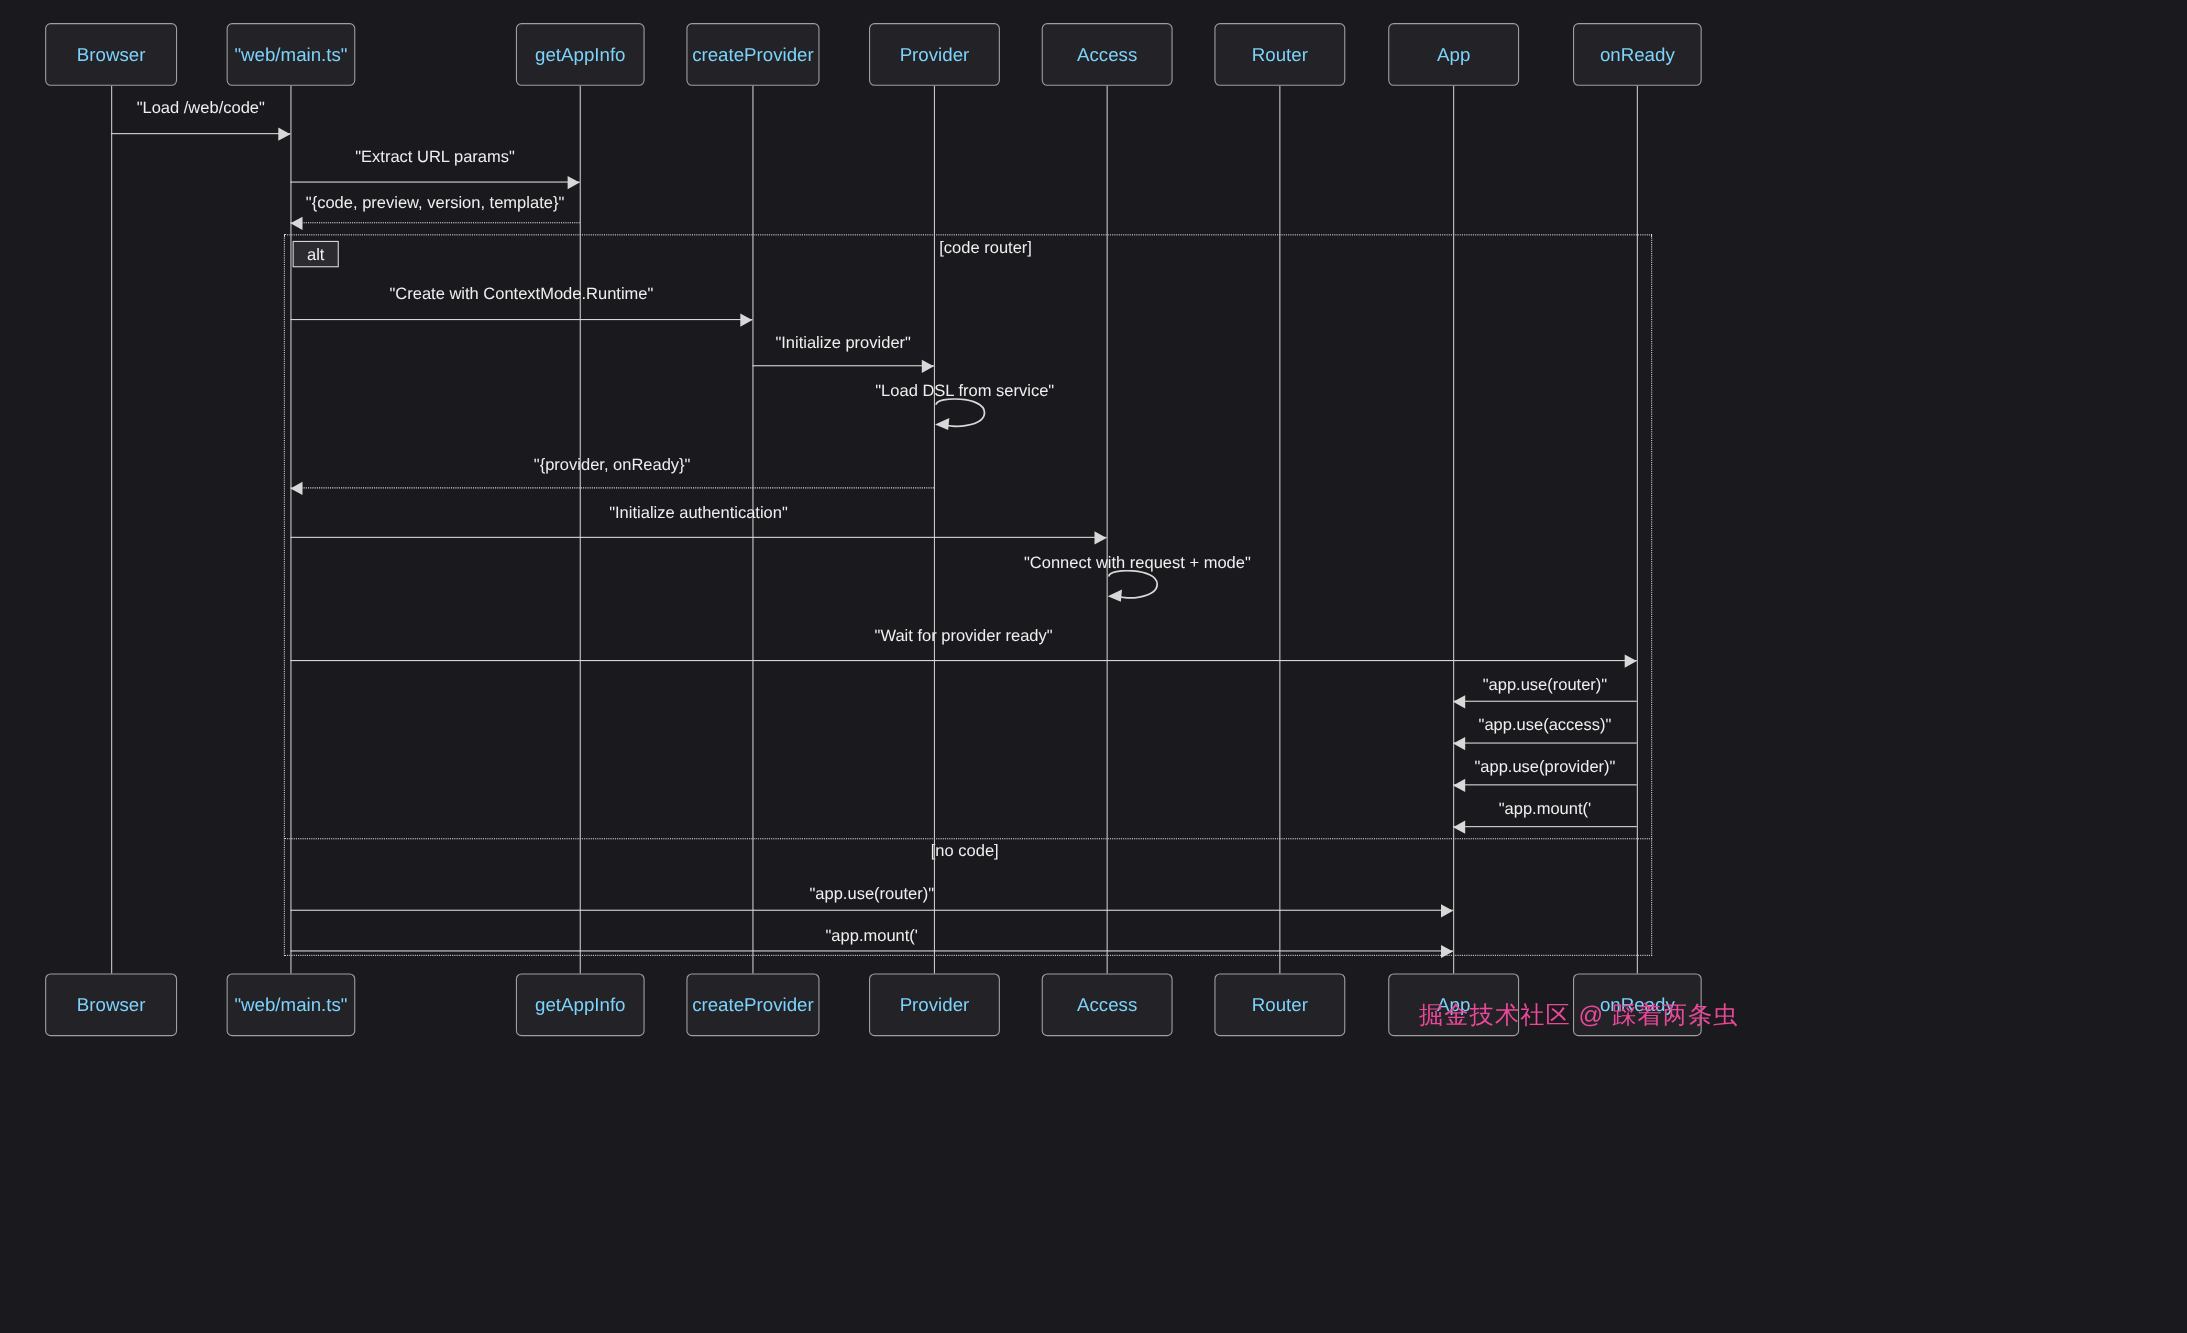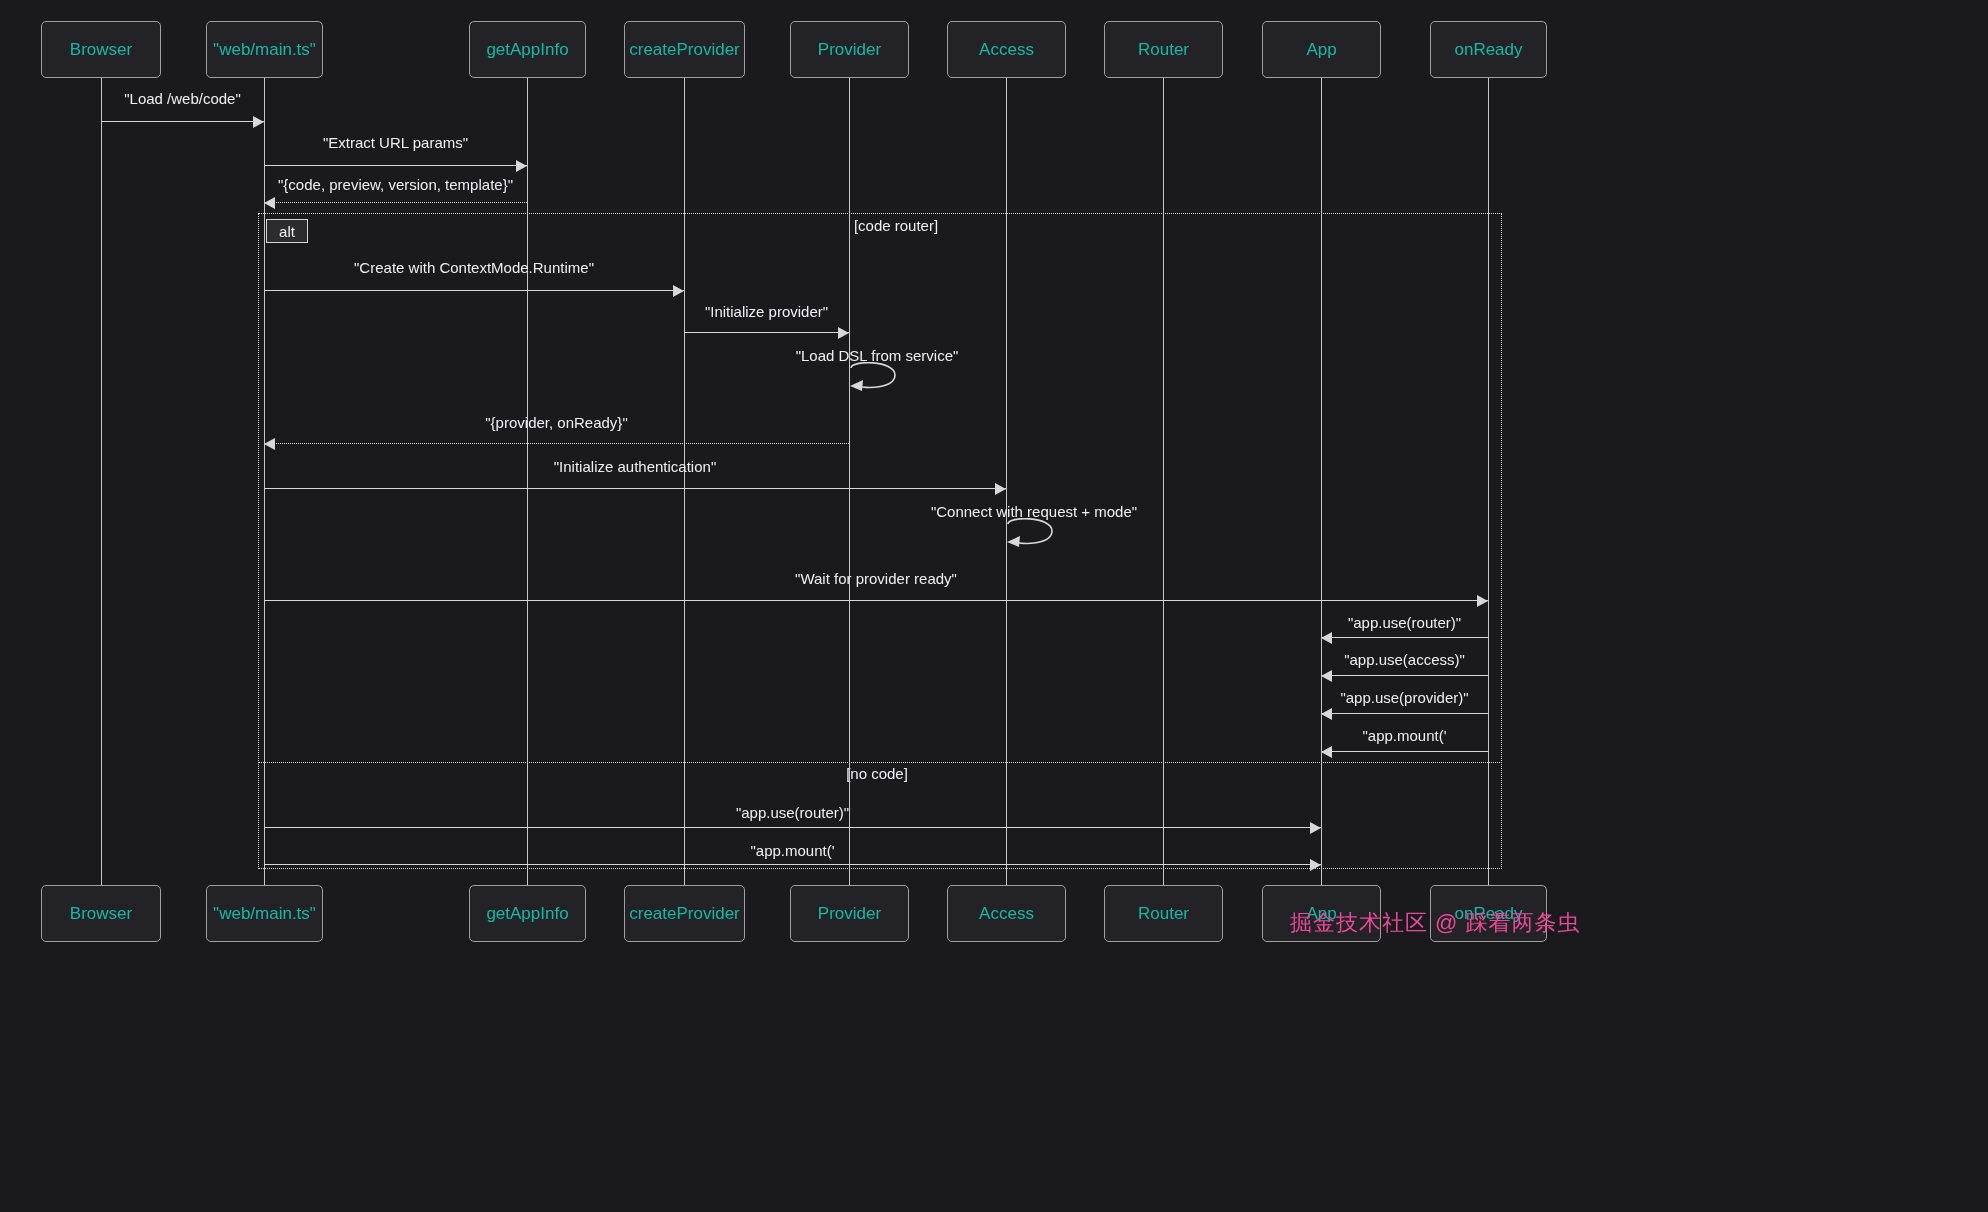--- a/index.html
+++ b/index.html
@@ -12,21 +12,21 @@
   #canvas{position:relative;width:1988px;height:1212px;}
 
   
   .actor{
     position:absolute;
     box-sizing:border-box;
     height:57px;
     border:1px solid #9e9e9e;
     border-radius:5px;
     background:#232327;
-    color:#14b8a6;
+    color:#7dd3fc;
     font-size:17px;
     display:flex;align-items:center;justify-content:center;
     white-space:nowrap;
   }
 
   
   .lifeline{
     position:absolute;
     width:1px;
     background:#c7c7c7;

